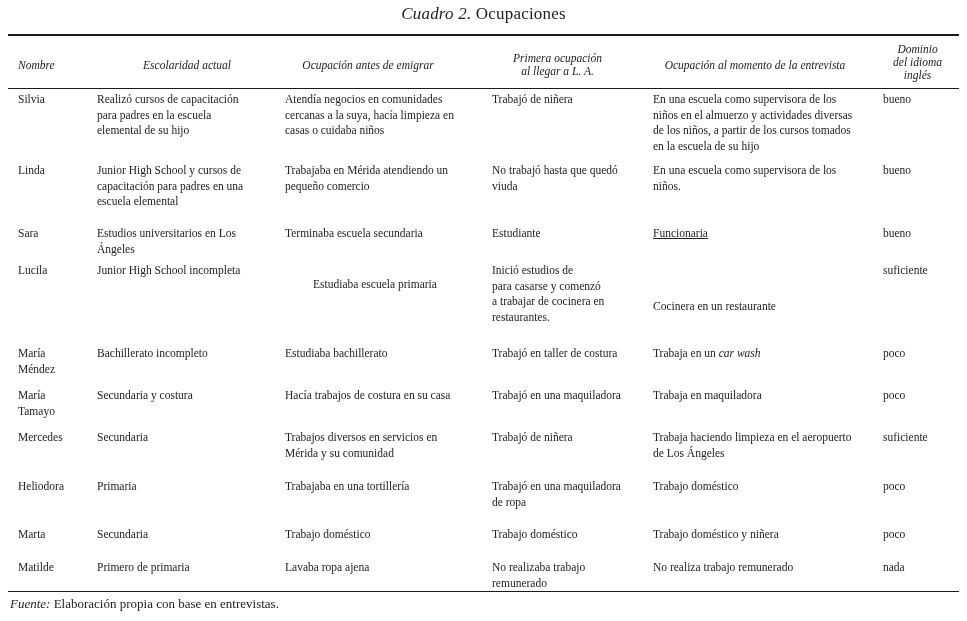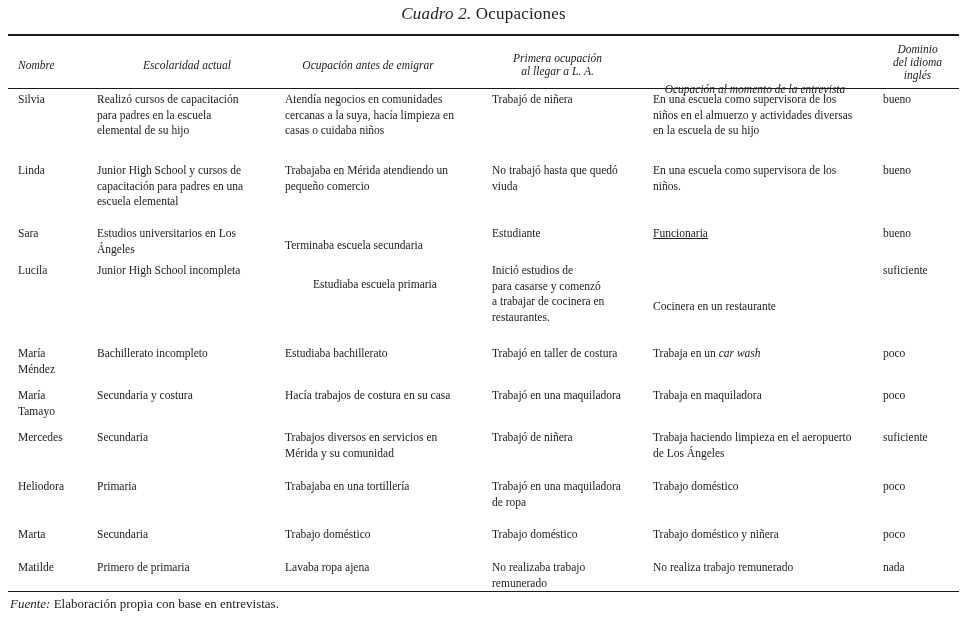--- a/index.html
+++ b/index.html
@@ -45,21 +45,21 @@
     <div class="hdr center" style="left: 97px; top: 59px; width: 180px;">
       <div>Escolaridad actual</div>
     </div>
     <div class="hdr center" style="left: 268px; top: 59px; width: 200px;">
       <div>Ocupación antes de emigrar</div>
     </div>
     <div class="hdr center" style="left: 480px; top: 52px; width: 155px;">
       <div>Primera ocupación</div>
       <div>al llegar a L. A.</div>
     </div>
-    <div class="hdr center" style="left: 640px; top: 59px; width: 230px; margin-top: 24px;">
+    <div class="hdr center" style="left: 640px; top: 59px; width: 230px;">
       <div>Ocupación al momento de la entrevista</div>
     </div>
     <div class="hdr center" style="left: 880px; top: 43px; width: 75px;">
       <div>Dominio</div>
       <div>del idioma</div>
       <div>inglés</div>
     </div>
     <div>
       <div class="cell" style="left: 18px; top: 92px; width: 75px;">
         <div>Silvia</div>
@@ -73,20 +73,21 @@
         <div>Atendía negocios en comunidades</div>
         <div>cercanas a la suya, hacía limpieza en</div>
         <div>casas o cuidaba niños</div>
       </div>
       <div class="cell" style="left: 492px; top: 92px; width: 155px;">
         <div>Trabajó de niñera</div>
       </div>
       <div class="cell" style="left: 653px; top: 92px; width: 225px;">
         <div>En una escuela como supervisora de los</div>
         <div>niños en el almuerzo y actividades diversas</div>
+        <div>de los niños, a partir de los cursos tomados</div>
         <div>en la escuela de su hijo</div>
       </div>
       <div class="cell" style="left: 883px; top: 92px; width: 80px;">
         <div>bueno</div>
       </div>
     </div>
     <div>
       <div class="cell" style="left: 18px; top: 163px; width: 75px;">
         <div>Linda</div>
       </div>
@@ -112,21 +113,21 @@
       </div>
     </div>
     <div>
       <div class="cell" style="left: 18px; top: 226px; width: 75px;">
         <div>Sara</div>
       </div>
       <div class="cell" style="left: 97px; top: 226px; width: 180px;">
         <div>Estudios universitarios en Los</div>
         <div>Ángeles</div>
       </div>
-      <div class="cell" style="left: 285px; top: 226px; width: 200px; margin-top: 12px;">
+      <div class="cell" style="left: 285px; top: 226px; width: 200px;">
         <div>Terminaba escuela secundaria</div>
       </div>
       <div class="cell" style="left: 492px; top: 226px; width: 155px;">
         <div>Estudiante</div>
       </div>
       <div class="cell" style="left: 653px; top: 226px; width: 225px; text-decoration: underline;">
         <div>Funcionaria</div>
       </div>
       <div class="cell" style="left: 883px; top: 226px; width: 80px;">
         <div>bueno</div>

